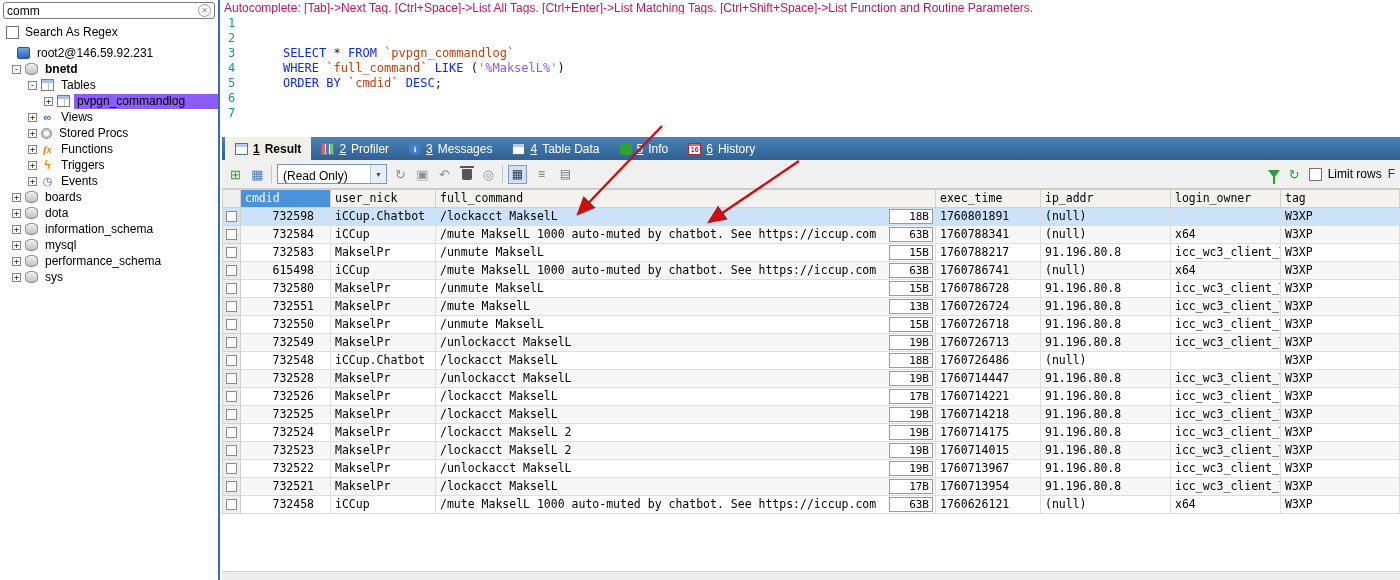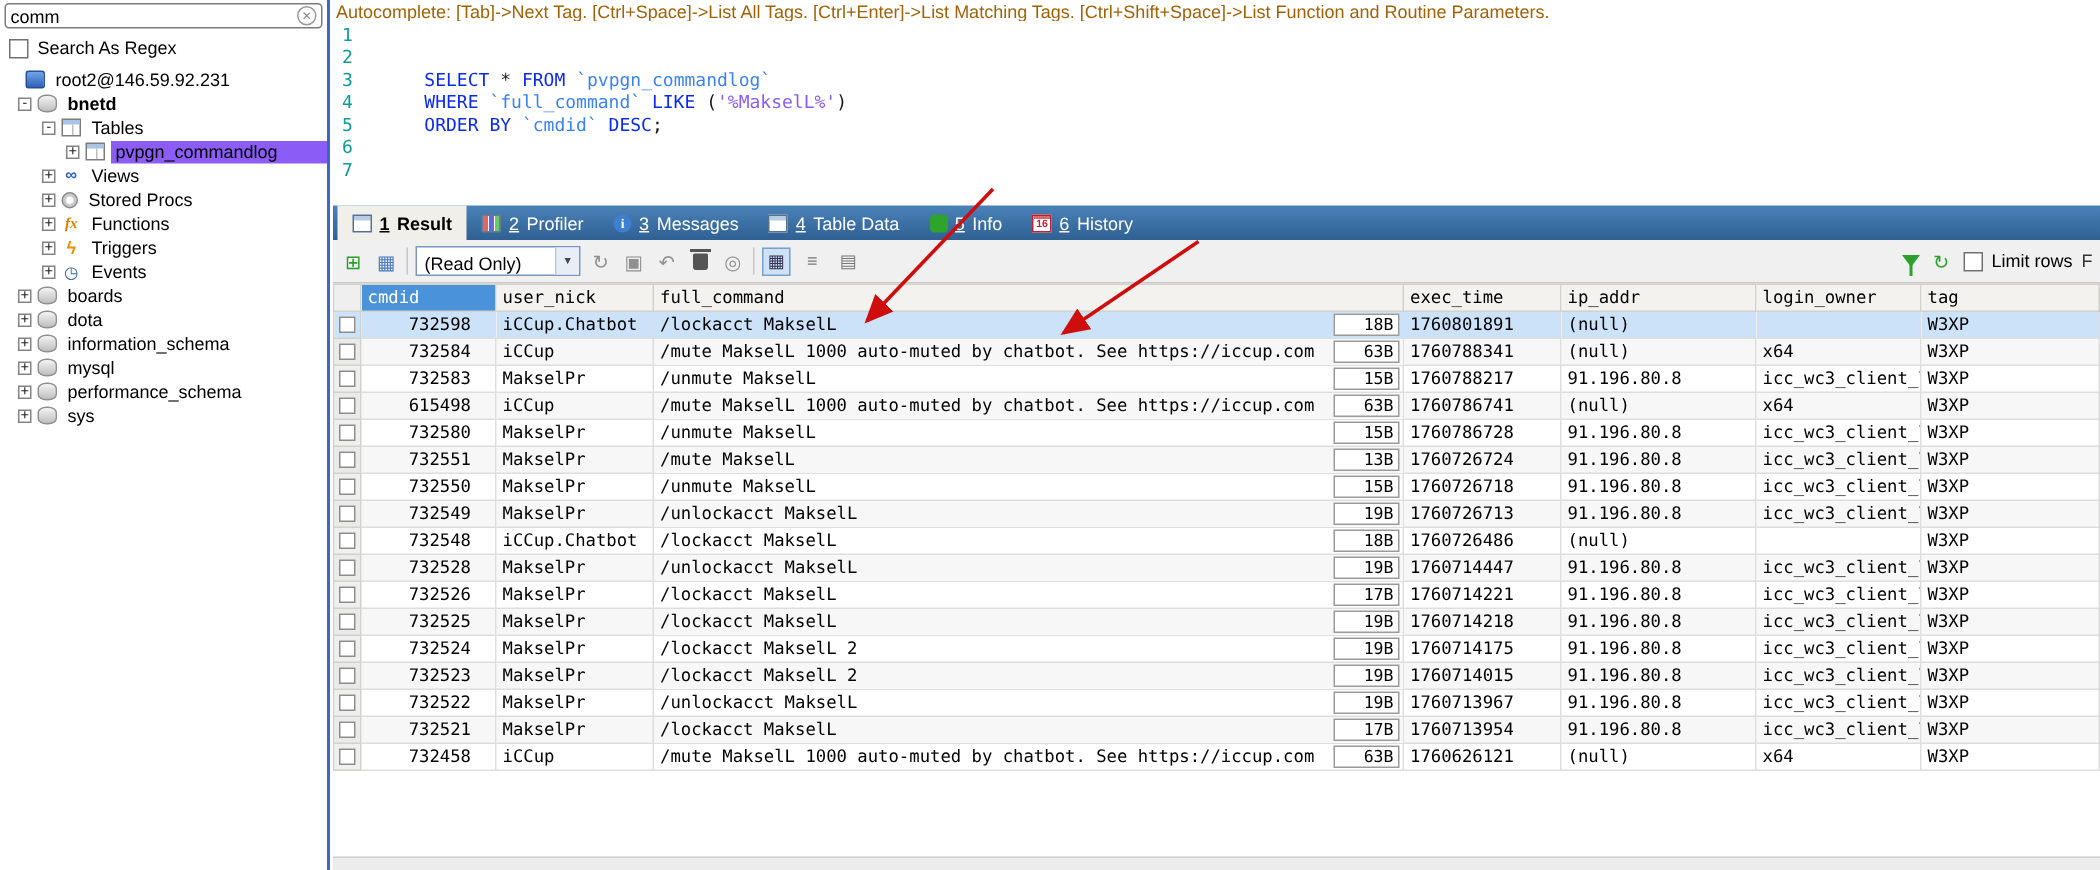--- a/index.html
+++ b/index.html
@@ -42,28 +42,28 @@
   .t-icon[data-icon="func"]::before { content:"fx"; color:#e07b00; font:italic bold 10px "Liberation Serif",serif; }
   .t-icon[data-icon="trigger"]::before { content:"\03DF"; color:#f08c00; font-weight:bold; font-size:12px; }
   .t-icon[data-icon="event"]::before { content:"\25F7"; color:#3a6ea8; font-size:11px; }
   .t-label { padding:0 3px; flex:1; line-height:15px; }
   .tree-item[data-bold="true"] .t-label { font-weight:bold; }
   .tree-item[data-selected="true"] .t-label { background:#8b5cf6; }
 
   
   .main { position:absolute; left:222px; top:0; width:1178px; height:580px; }
   .hint { position:absolute; top:1px; left:2px; right:16px; height:13px; font-size:12px;
-          color:#a16207; white-space:nowrap; overflow:hidden; }
+          color:#be185d; white-space:nowrap; overflow:hidden; }
 
   .editor { position:absolute; top:16px; left:0; right:0; height:118px;
             font:12px/15px "DejaVu Sans Mono",monospace; }
   .ed-line { display:flex; height:15px; }
   .ln { width:32px; padding-left:6px; color:#0e9b9b; flex:none; }
   .code { white-space:pre; }
-  .seg-kw { color:#0b2af0; } .seg-str { color:#8b5cf6; } .seg-id { color:#3b82f6; } .seg-pl { color:#151515; }
+  .seg-kw { color:#0b2af0; } .seg-str { color:#8b5cf6; } .seg-id { color:#c2410c; } .seg-pl { color:#151515; }
 
   .tabsbar { position:absolute; top:137px; left:0; right:0; height:23px;
              background:linear-gradient(#4a82b8,#2f6093); display:flex; align-items:stretch; padding-left:3px; }
   .tab { display:flex; align-items:center; gap:5px; padding:0 10px; color:#fff; font-size:12px; cursor:pointer; }
   .tab[data-active="true"] { background:#f0efe9; color:#000; font-weight:bold; }
   .tab .num { text-decoration:underline; }
   .ticon { width:13px; height:12px; flex:none; display:inline-flex; align-items:center; justify-content:center; }
   .ticon[data-icon="result"], .ticon[data-icon="tabledata"] { background:#fff; border:1px solid #56718f; box-shadow:inset 0 3px 0 #b7cce6; }
   .ticon[data-icon="profiler"] { border:1px solid #6a7a90; background:linear-gradient(90deg,#d66 0 3px,#fff 3px 4px,#66d 4px 7px,#fff 7px 8px,#6c6 8px 12px); }
   .ticon[data-icon="messages"] { background:#3f7fd0; border-radius:50%; width:12px; height:12px; }

